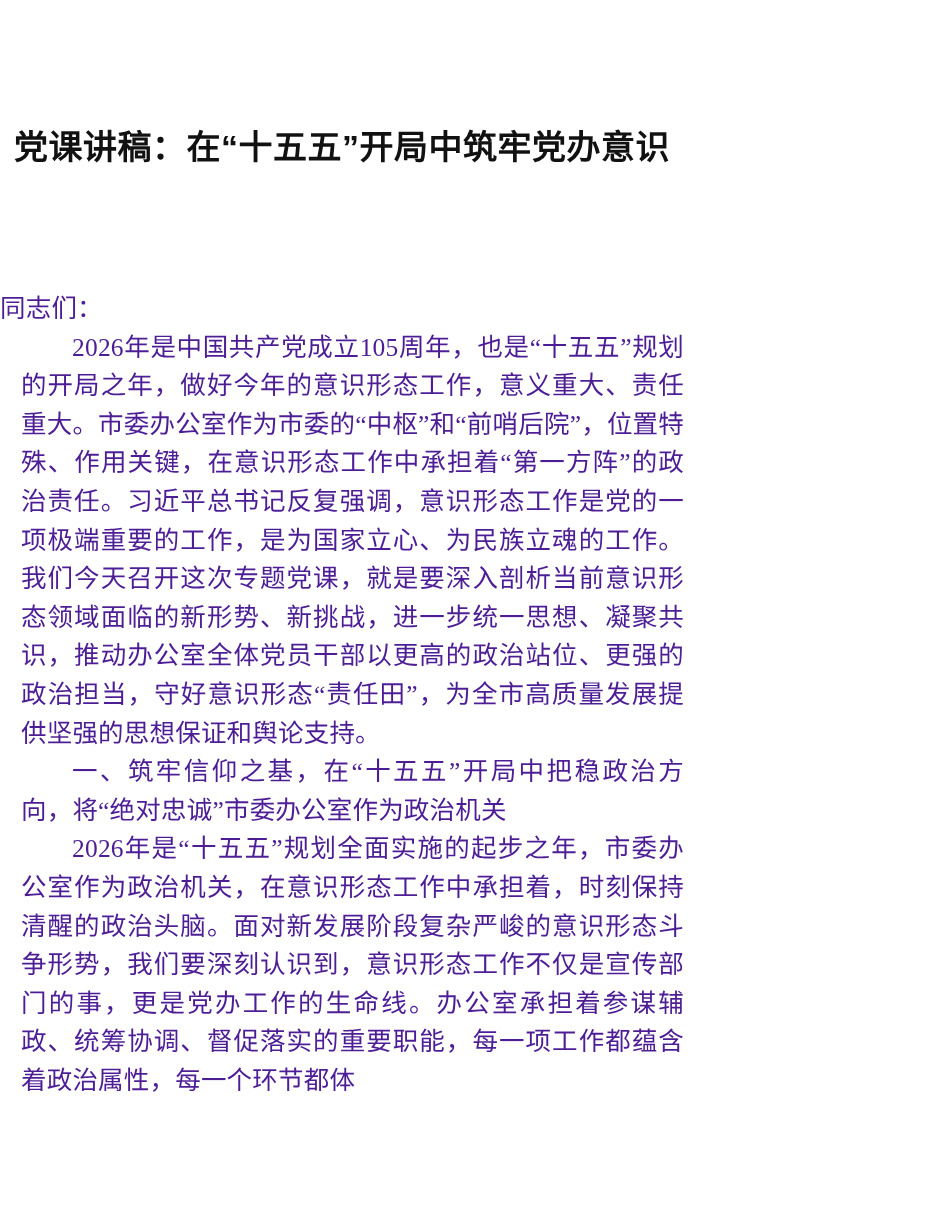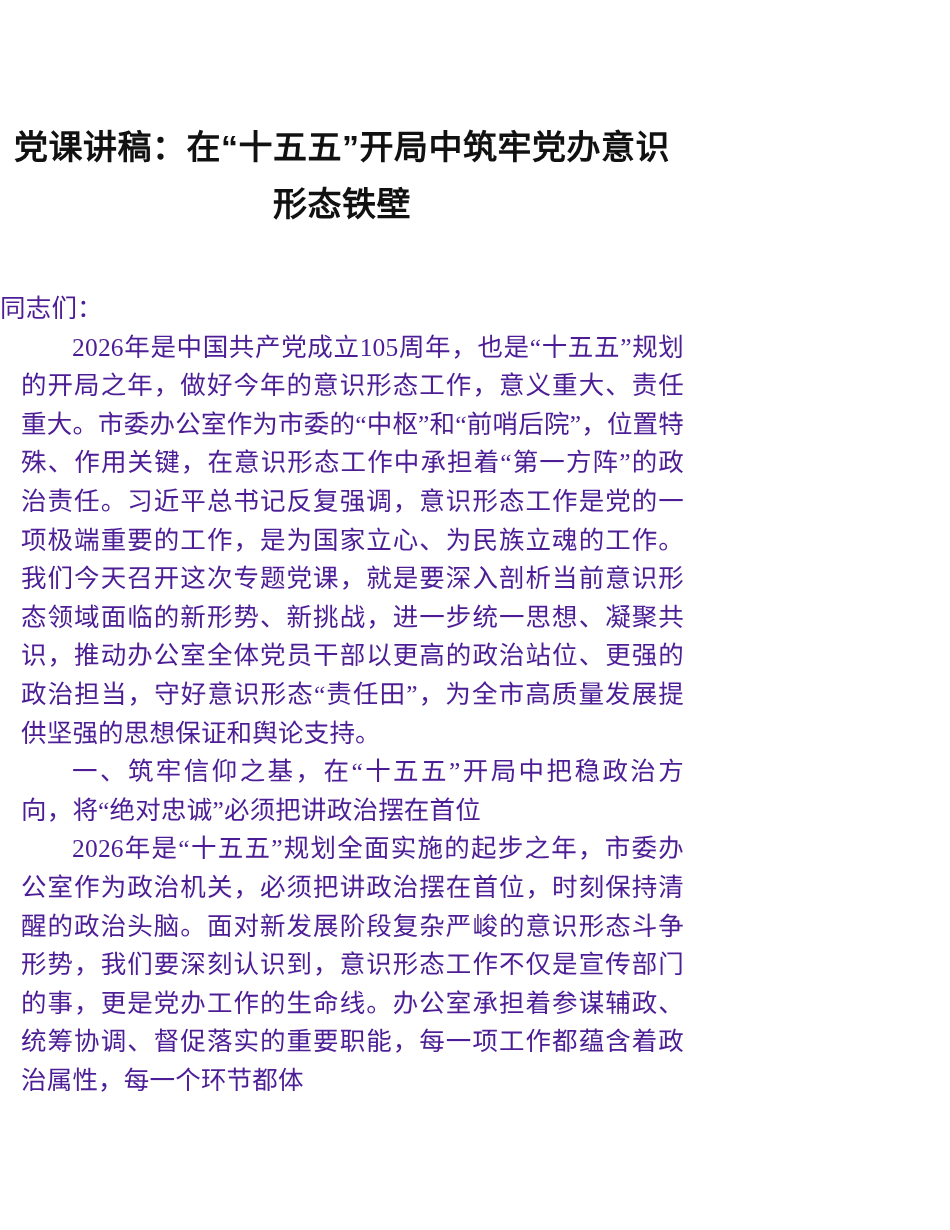--- a/index.html
+++ b/index.html
@@ -76,28 +76,27 @@
     overflow: hidden;
   }
 </style>
 </head>
 <body>
 
 <div class="page">
 
   <h1 class="doc-title">
     <span>党课讲稿：在“十五五”开局中筑牢党办意识</span><br>
-    <span>形态铁壁</span>
   </h1>
 
   <div class="body-block">
 
     <p class="para salutation">同志们：</p>
 
     <p class="para indent">2026年是中国共产党成立105周年，也是“十五五”规划的开局之年，做好今年的意识形态工作，意义重大、责任重大。市委办公室作为市委的“中枢”和“前哨后院”，位置特殊、作用关键，在意识形态工作中承担着“第一方阵”的政治责任。习近平总书记反复强调，意识形态工作是党的一项极端重要的工作，是为国家立心、为民族立魂的工作。我们今天召开这次专题党课，就是要深入剖析当前意识形态领域面临的新形势、新挑战，进一步统一思想、凝聚共识，推动办公室全体党员干部以更高的政治站位、更强的政治担当，守好意识形态“责任田”，为全市高质量发展提供坚强的思想保证和舆论支持。</p>
 
-    <p class="para indent">一、筑牢信仰之基，在“十五五”开局中把稳政治方向，将“绝对忠诚”必须把讲政治摆在首位</p>
+    <p class="para indent">一、筑牢信仰之基，在“十五五”开局中把稳政治方向，将“绝对忠诚”市委办公室作为政治机关</p>
 
-    <p class="para indent clip-bottom">2026年是“十五五”规划全面实施的起步之年，市委办公室作为政治机关，必须把讲政治摆在首位，时刻保持清醒的政治头脑。面对新发展阶段复杂严峻的意识形态斗争形势，我们要深刻认识到，意识形态工作不仅是宣传部门的事，更是党办工作的生命线。办公室承担着参谋辅政、统筹协调、督促落实的重要职能，每一项工作都蕴含着政治属性，每一个环节都体</p>
+    <p class="para indent clip-bottom">2026年是“十五五”规划全面实施的起步之年，市委办公室作为政治机关，在意识形态工作中承担着，时刻保持清醒的政治头脑。面对新发展阶段复杂严峻的意识形态斗争形势，我们要深刻认识到，意识形态工作不仅是宣传部门的事，更是党办工作的生命线。办公室承担着参谋辅政、统筹协调、督促落实的重要职能，每一项工作都蕴含着政治属性，每一个环节都体</p>
 
   </div>
 
 </div>
 
 </body></html>

